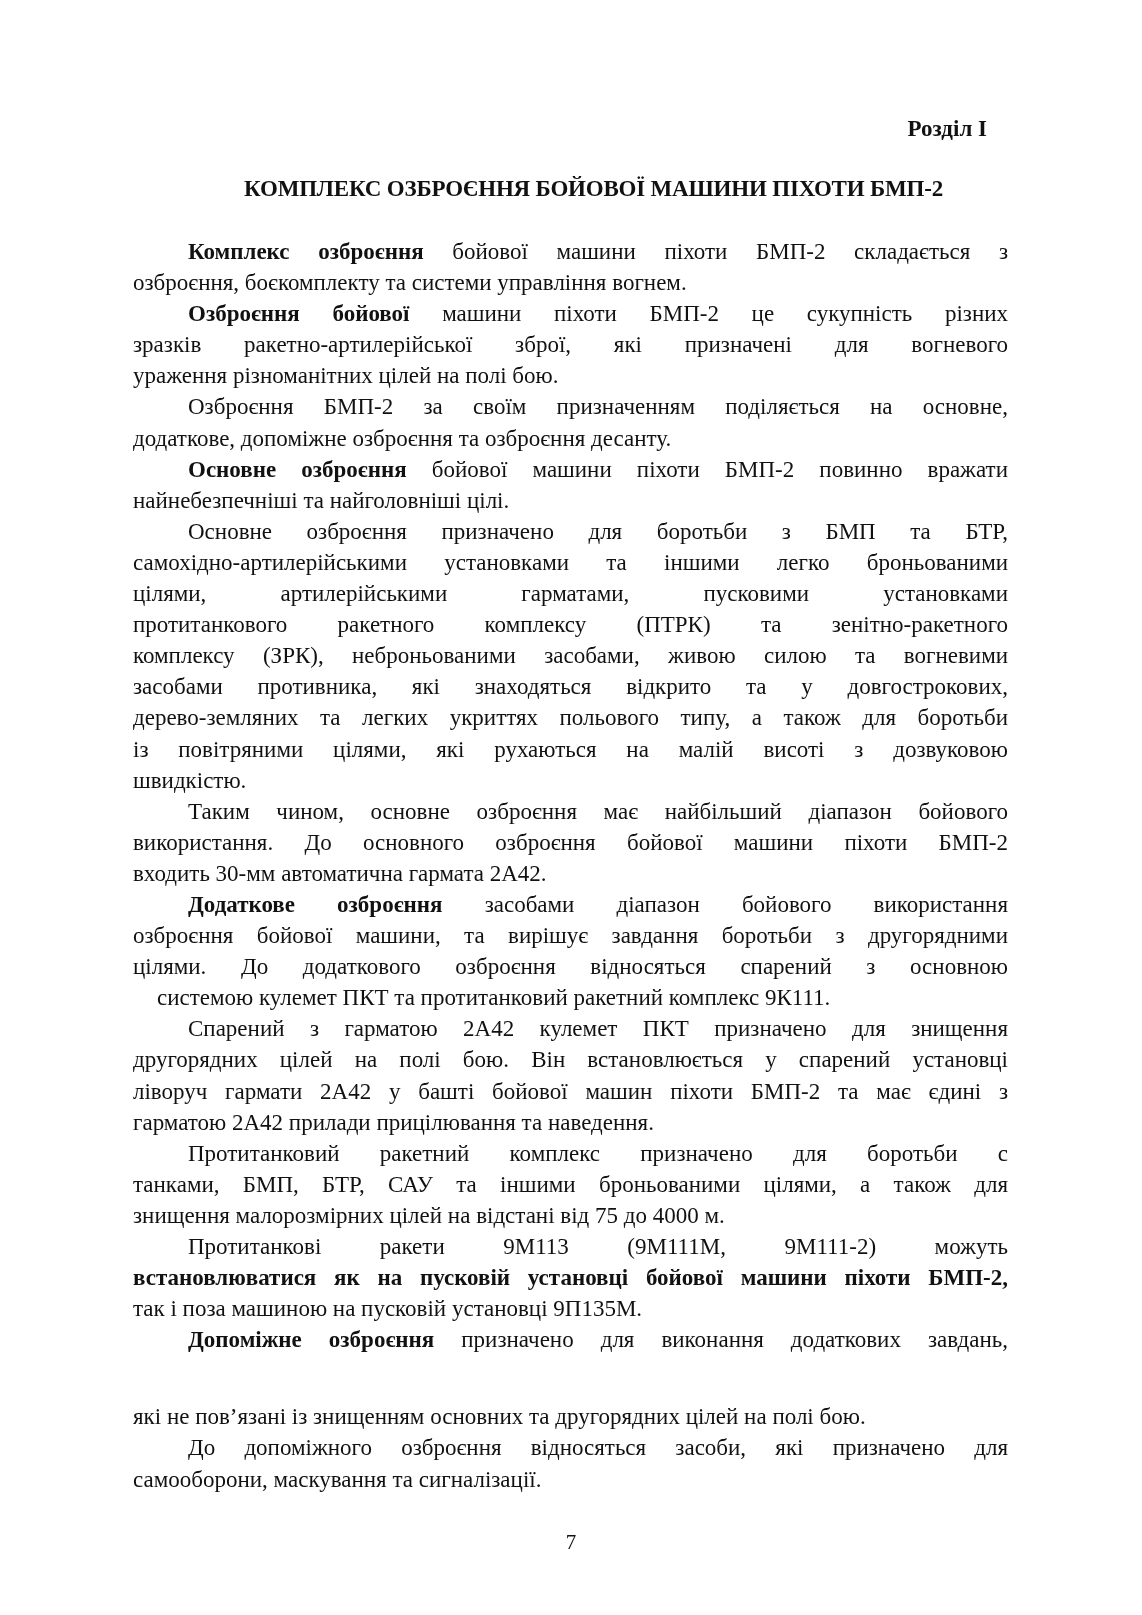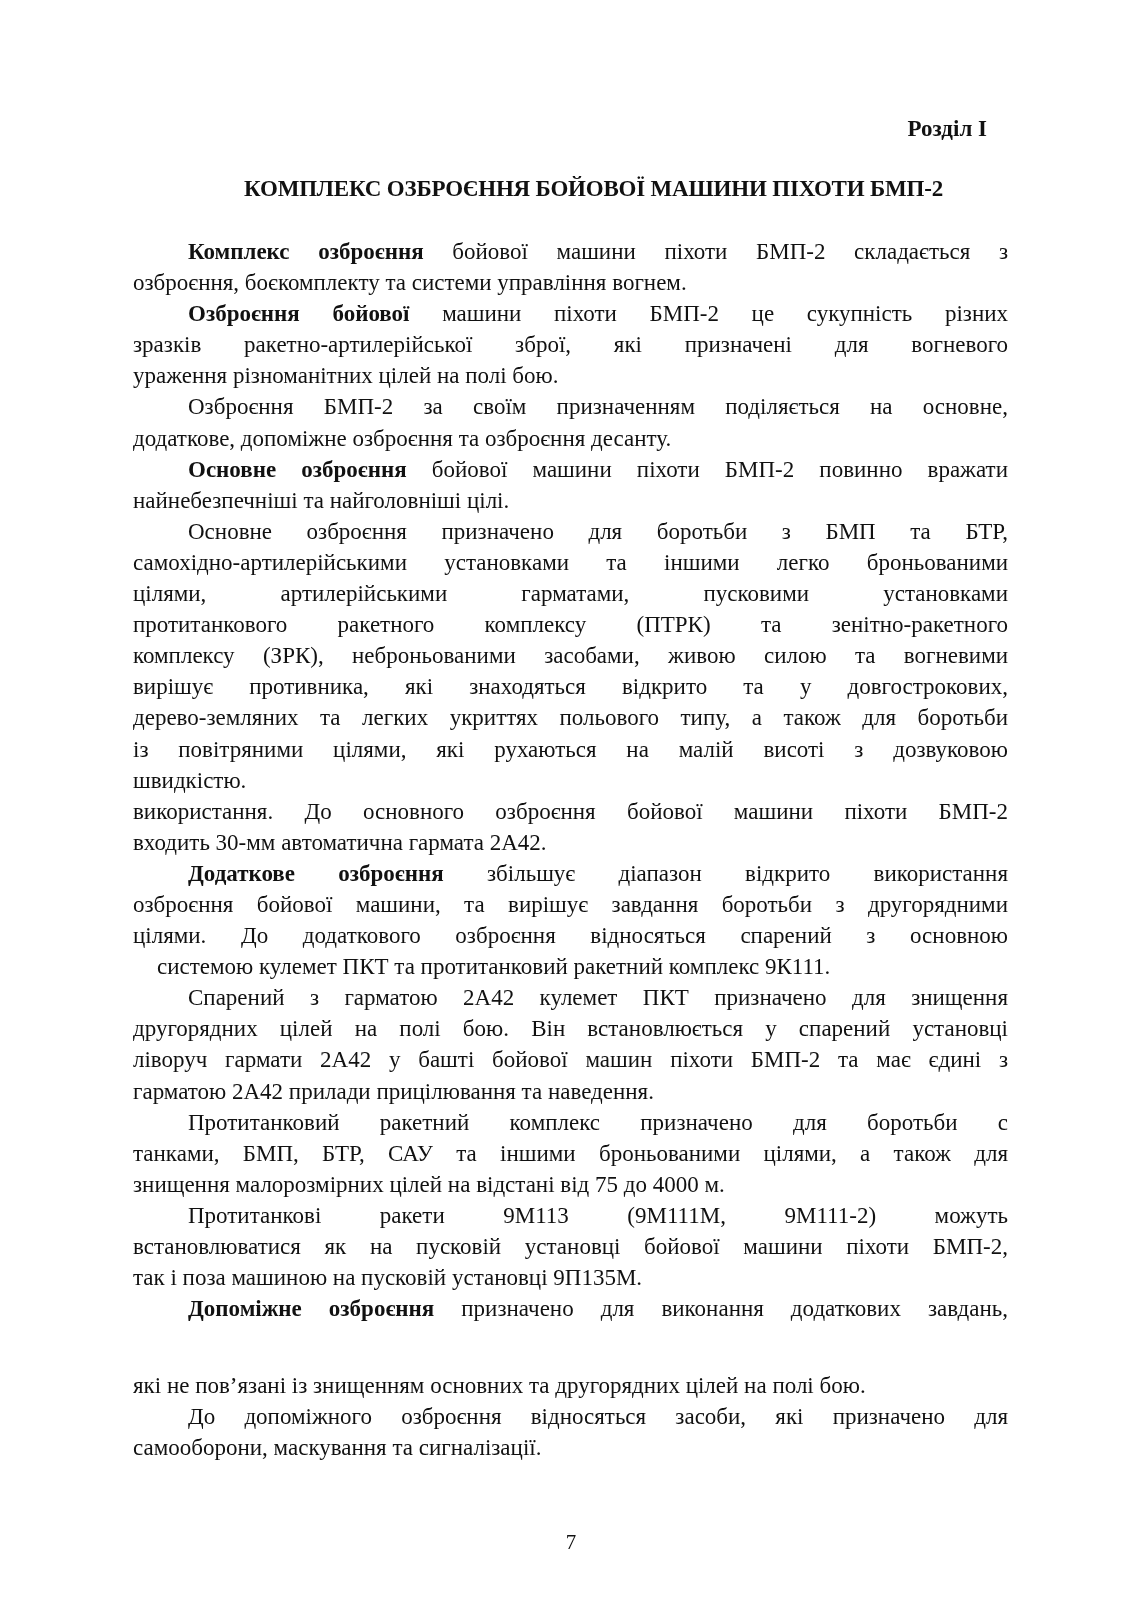--- a/index.html
+++ b/index.html
@@ -39,49 +39,50 @@
       <div>
         <div class="line indent" style="white-space: normal;"><span class="b">Основне озброєння</span><span> бойової машини піхоти БМП-2 повинно вражати</span></div>
         <div class="line last" style="white-space: normal;"><span>найнебезпечніші та найголовніші цілі.</span></div>
       </div>
       <div>
         <div class="line indent" style="white-space: normal;"><span>Основне озброєння призначено для боротьби з БМП та БТР,</span></div>
         <div class="line" style="white-space: normal;"><span>самохідно-артилерійськими установками та іншими легко броньованими</span></div>
         <div class="line" style="white-space: normal;"><span>цілями, артилерійськими гарматами, пусковими установками</span></div>
         <div class="line" style="white-space: normal;"><span>протитанкового ракетного комплексу (ПТРК) та зенітно-ракетного</span></div>
         <div class="line" style="white-space: normal;"><span>комплексу (ЗРК), неброньованими засобами, живою силою та вогневими</span></div>
-        <div class="line" style="white-space: normal;"><span>вирішує противника, які знаходяться відкрито та у довгострокових,</span></div>
+        <div class="line" style="white-space: normal;"><span>засобами противника, які знаходяться відкрито та у довгострокових,</span></div>
         <div class="line" style="white-space: normal;"><span>дерево-земляних та легких укриттях польового типу, а також для боротьби</span></div>
         <div class="line" style="white-space: normal;"><span>із повітряними цілями, які рухаються на малій висоті з дозвуковою</span></div>
         <div class="line last" style="white-space: normal;"><span>швидкістю.</span></div>
       </div>
       <div>
+        <div class="line indent" style="white-space: normal;"><span>Таким чином, основне озброєння має найбільший діапазон бойового</span></div>
         <div class="line" style="white-space: normal;"><span>використання. До основного озброєння бойової машини піхоти БМП-2</span></div>
         <div class="line last" style="white-space: normal;"><span>входить 30-мм автоматична гармата 2А42.</span></div>
       </div>
       <div>
-        <div class="line indent" style="white-space: normal;"><span class="b">Додаткове озброєння</span><span> збільшує діапазон відкрито використання</span></div>
+        <div class="line indent" style="white-space: normal;"><span class="b">Додаткове озброєння</span><span> засобами діапазон бойового використання</span></div>
         <div class="line" style="white-space: normal;"><span>озброєння бойової машини, та вирішує завдання боротьби з другорядними</span></div>
         <div class="line" style="white-space: normal;"><span>цілями. До додаткового озброєння відносяться спарений з основною</span></div>
         <div class="line last" style="white-space: normal; margin-left: 24px;"><span>системою кулемет ПКТ та протитанковий ракетний комплекс 9К111.</span></div>
       </div>
       <div>
         <div class="line indent" style="white-space: normal;"><span>Спарений з гарматою 2А42 кулемет ПКТ призначено для знищення</span></div>
         <div class="line" style="white-space: normal;"><span>другорядних цілей на полі бою. Він встановлюється у спарений установці</span></div>
         <div class="line" style="white-space: normal;"><span>ліворуч гармати 2А42 у башті бойової машин піхоти БМП-2 та має єдині з</span></div>
         <div class="line last" style="white-space: normal;"><span>гарматою 2А42 прилади прицілювання та наведення.</span></div>
       </div>
       <div>
         <div class="line indent" style="white-space: normal;"><span>Протитанковий ракетний комплекс призначено для боротьби с</span></div>
         <div class="line" style="white-space: normal;"><span>танками, БМП, БТР, САУ та іншими броньованими цілями, а також для</span></div>
         <div class="line last" style="white-space: normal;"><span>знищення малорозмірних цілей на відстані від 75 до 4000 м.</span></div>
       </div>
       <div>
         <div class="line indent" style="white-space: normal;"><span>Протитанкові ракети 9М113 (9М111М, 9М111-2) можуть</span></div>
-        <div class="line" style="white-space: normal;"><span>встановлюватися як на пусковій установці бойової машини піхоти БМП-2,</span></div>
+        <div class="line" style="white-space: normal; font-weight: bold;"><span>встановлюватися як на пусковій установці бойової машини піхоти БМП-2,</span></div>
         <div class="line last" style="white-space: normal;"><span>так і поза машиною на пусковій установці 9П135М.</span></div>
       </div>
       <div>
         <div class="line indent" style="white-space: normal;"><span class="b">Допоміжне озброєння</span><span> призначено для виконання додаткових завдань,</span></div>
         <div class="line last" style="white-space: normal; margin-top: 46px;"><span>які не пов’язані із знищенням основних та другорядних цілей на полі бою.</span></div>
       </div>
       <div>
         <div class="line indent" style="white-space: normal;"><span>До допоміжного озброєння відносяться засоби, які призначено для</span></div>
         <div class="line last" style="white-space: normal;"><span>самооборони, маскування та сигналізації.</span></div>
       </div>

